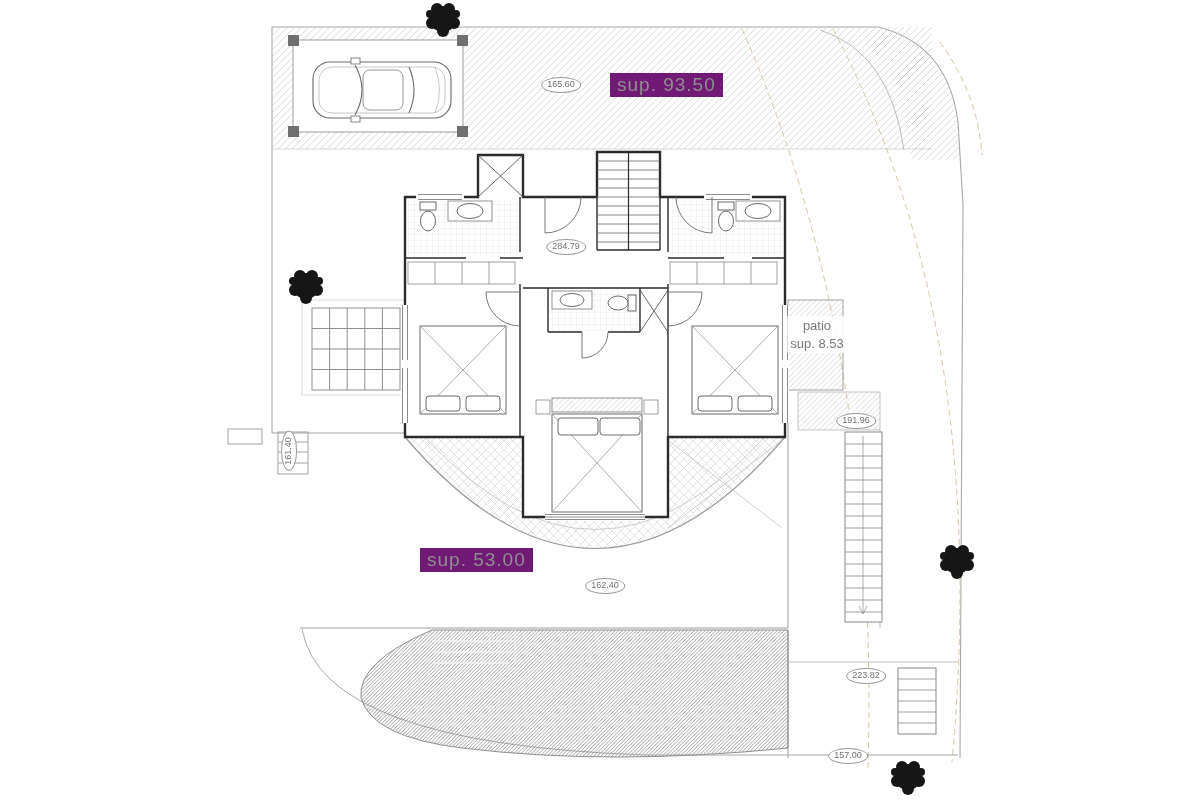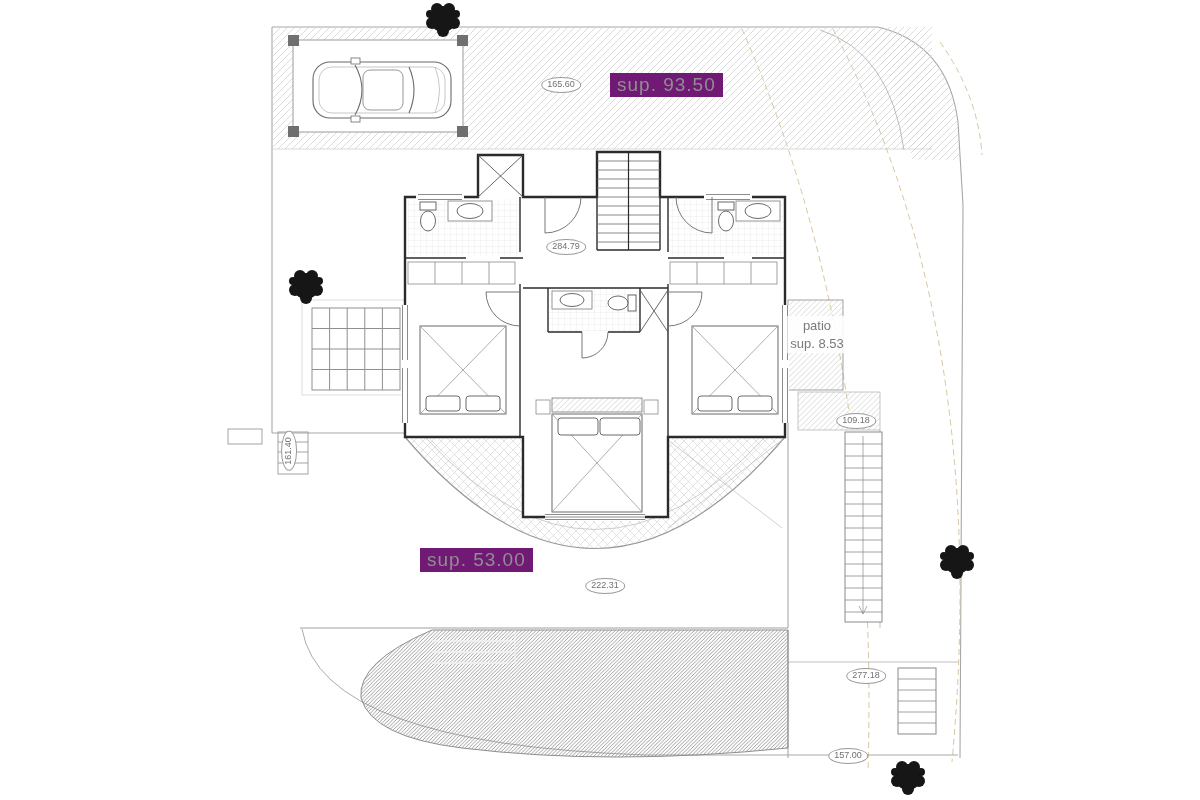--- a/index.html
+++ b/index.html
@@ -277,21 +277,21 @@
   <div>patio</div>
   <div>sup. 8.53</div>
 </div>
 
 <div class="marker" style="left:561px;top:85px"><span>165.60</span></div>
 
 <div class="marker" style="left:566px;top:247px"><span>284.79</span></div>
 
 <div class="marker rot" style="left:289px;top:451px"><span>161.40</span></div>
 
-<div class="marker" style="left:856px;top:421px"><span>109.18</span></div>
-
-<div class="marker" style="left:605px;top:586px"><span>222.31</span></div>
-
-<div class="marker" style="left:866px;top:676px"><span>277.18</span></div>
+<div class="marker" style="left:856px;top:421px"><span>191.96</span></div>
+
+<div class="marker" style="left:605px;top:586px"><span>162.40</span></div>
+
+<div class="marker" style="left:866px;top:676px"><span>223.82</span></div>
 
 <div class="marker" style="left:848px;top:756px"><span>157.00</span></div>
 
 </div>
 
 </body></html>

